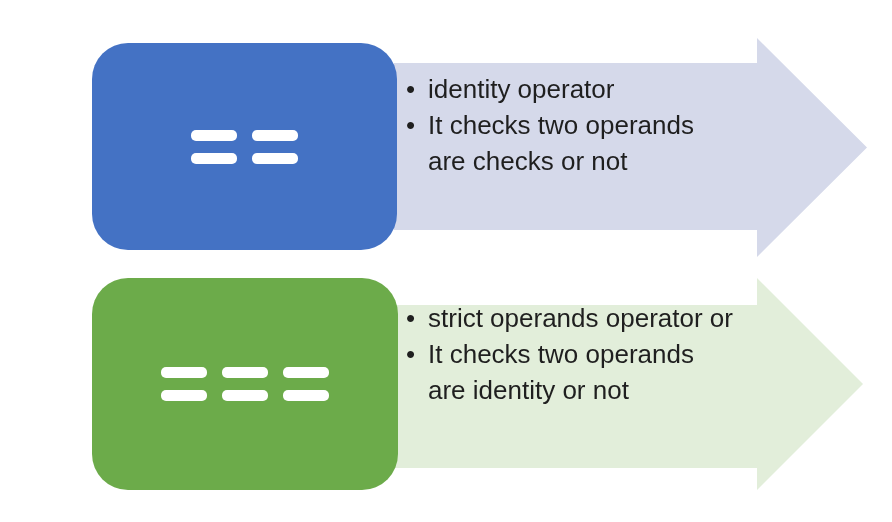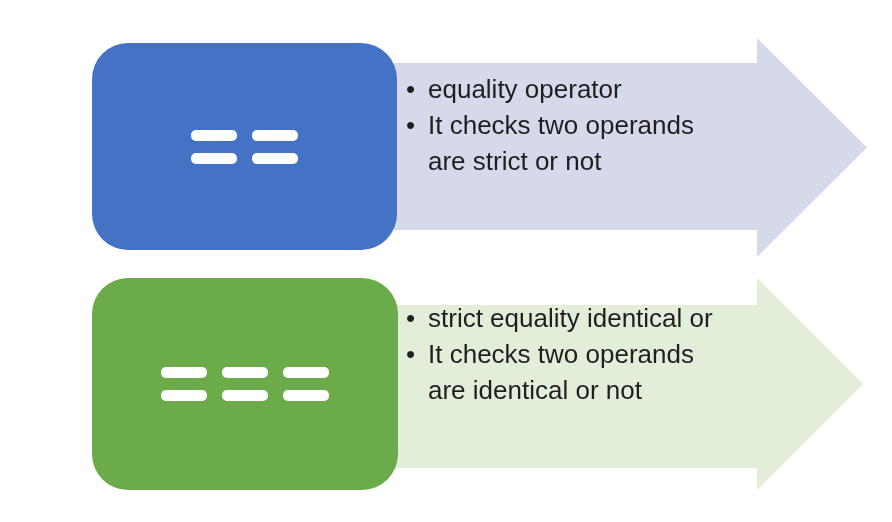--- a/index.html
+++ b/index.html
@@ -77,28 +77,28 @@
       <div class="eq">
         <div class="bar"></div>
         <div class="bar"></div>
       </div>
     </div>
 
   <div class="bullets row1">
     <div class="li">
       <span class="dot">•</span>
       <div class="lines">
-        <div>equality operator</div>
+        <div>identity operator</div>
       </div>
     </div>
     <div class="li">
       <span class="dot">•</span>
       <div class="lines">
         <div>It checks two operands</div>
-        <div>are strict or not</div>
+        <div>are checks or not</div>
       </div>
     </div>
   </div>
 
   <svg class="arrow-svg row2" viewBox="0 0 469 212" preserveAspectRatio="none">
     <polygon points="0,27 363,27 363,0 469,106 363,212 363,190 0,190" style="fill: rgb(226, 238, 218);"></polygon>
   </svg>
 
   <div class="op-box row2" style="background-color: rgb(108, 171, 74);">
       <div class="eq">
@@ -112,25 +112,25 @@
       <div class="eq">
         <div class="bar"></div>
         <div class="bar"></div>
       </div>
     </div>
 
   <div class="bullets row2">
     <div class="li">
       <span class="dot">•</span>
       <div class="lines">
-        <div>strict equality identical or</div>
+        <div>strict operands operator or</div>
       </div>
     </div>
     <div class="li">
       <span class="dot">•</span>
       <div class="lines">
         <div>It checks two operands</div>
-        <div>are identical or not</div>
+        <div>are identity or not</div>
       </div>
     </div>
   </div>
 
 </div>
 
 </body></html>

